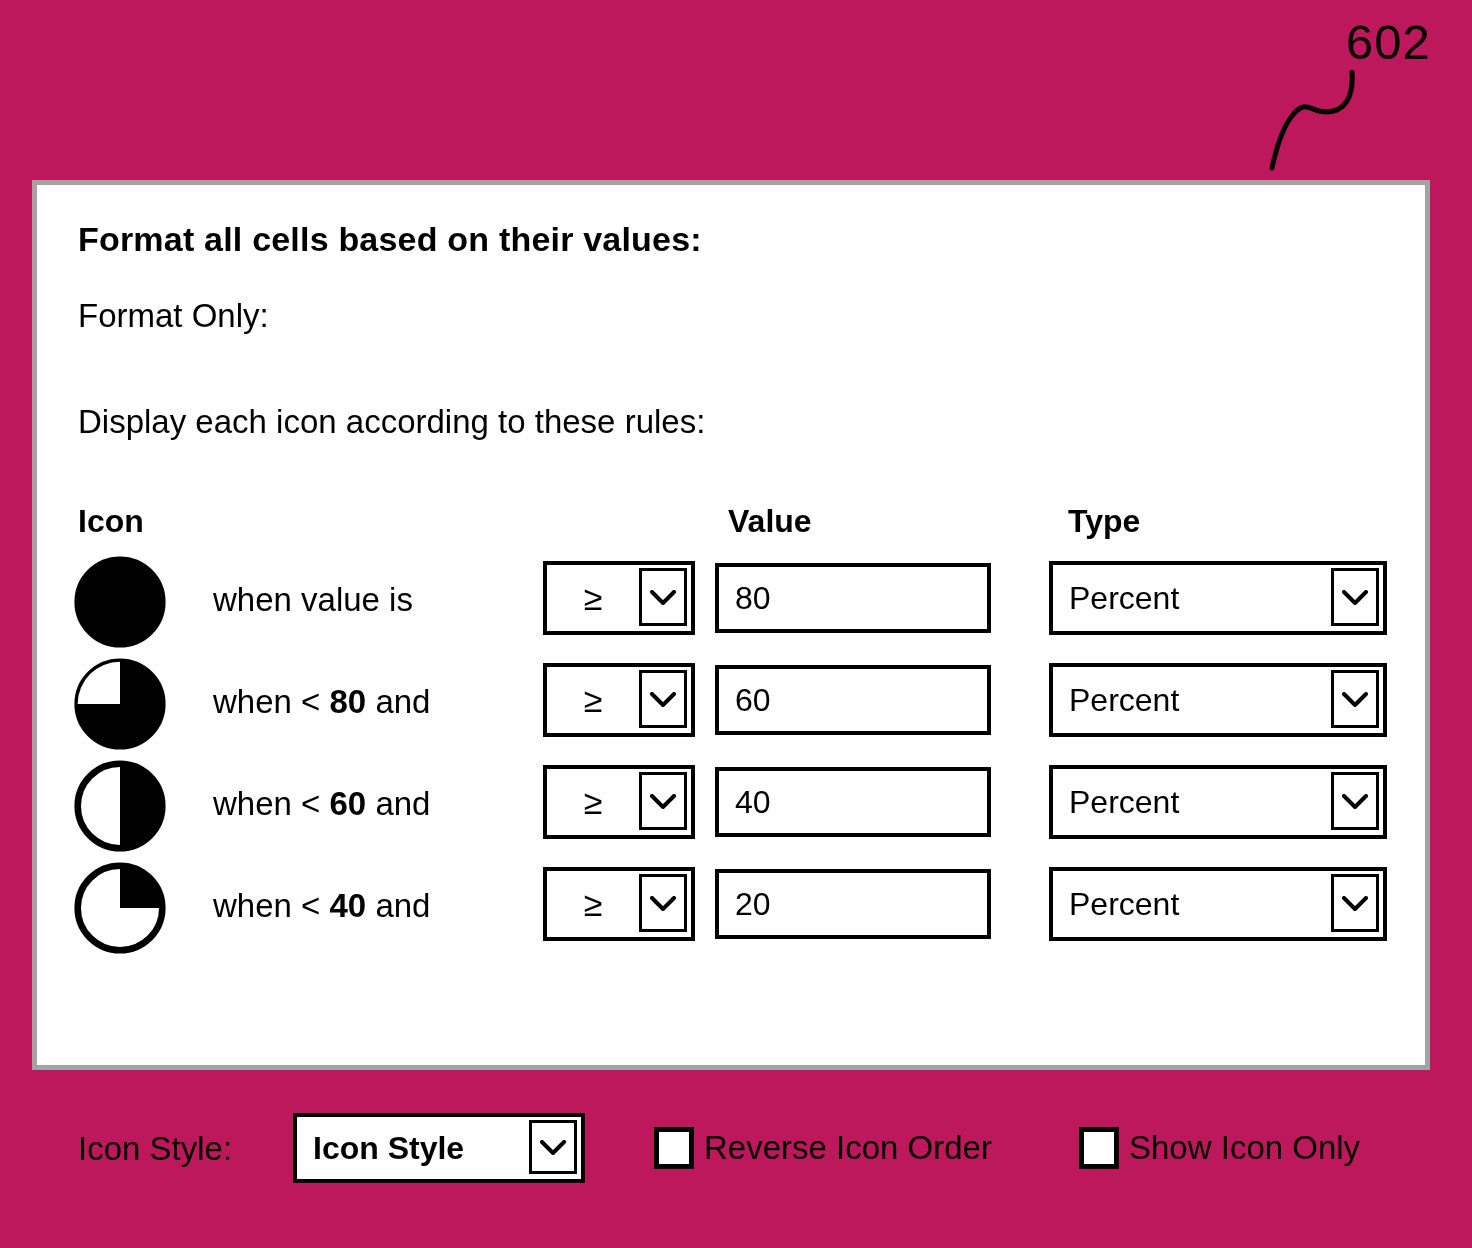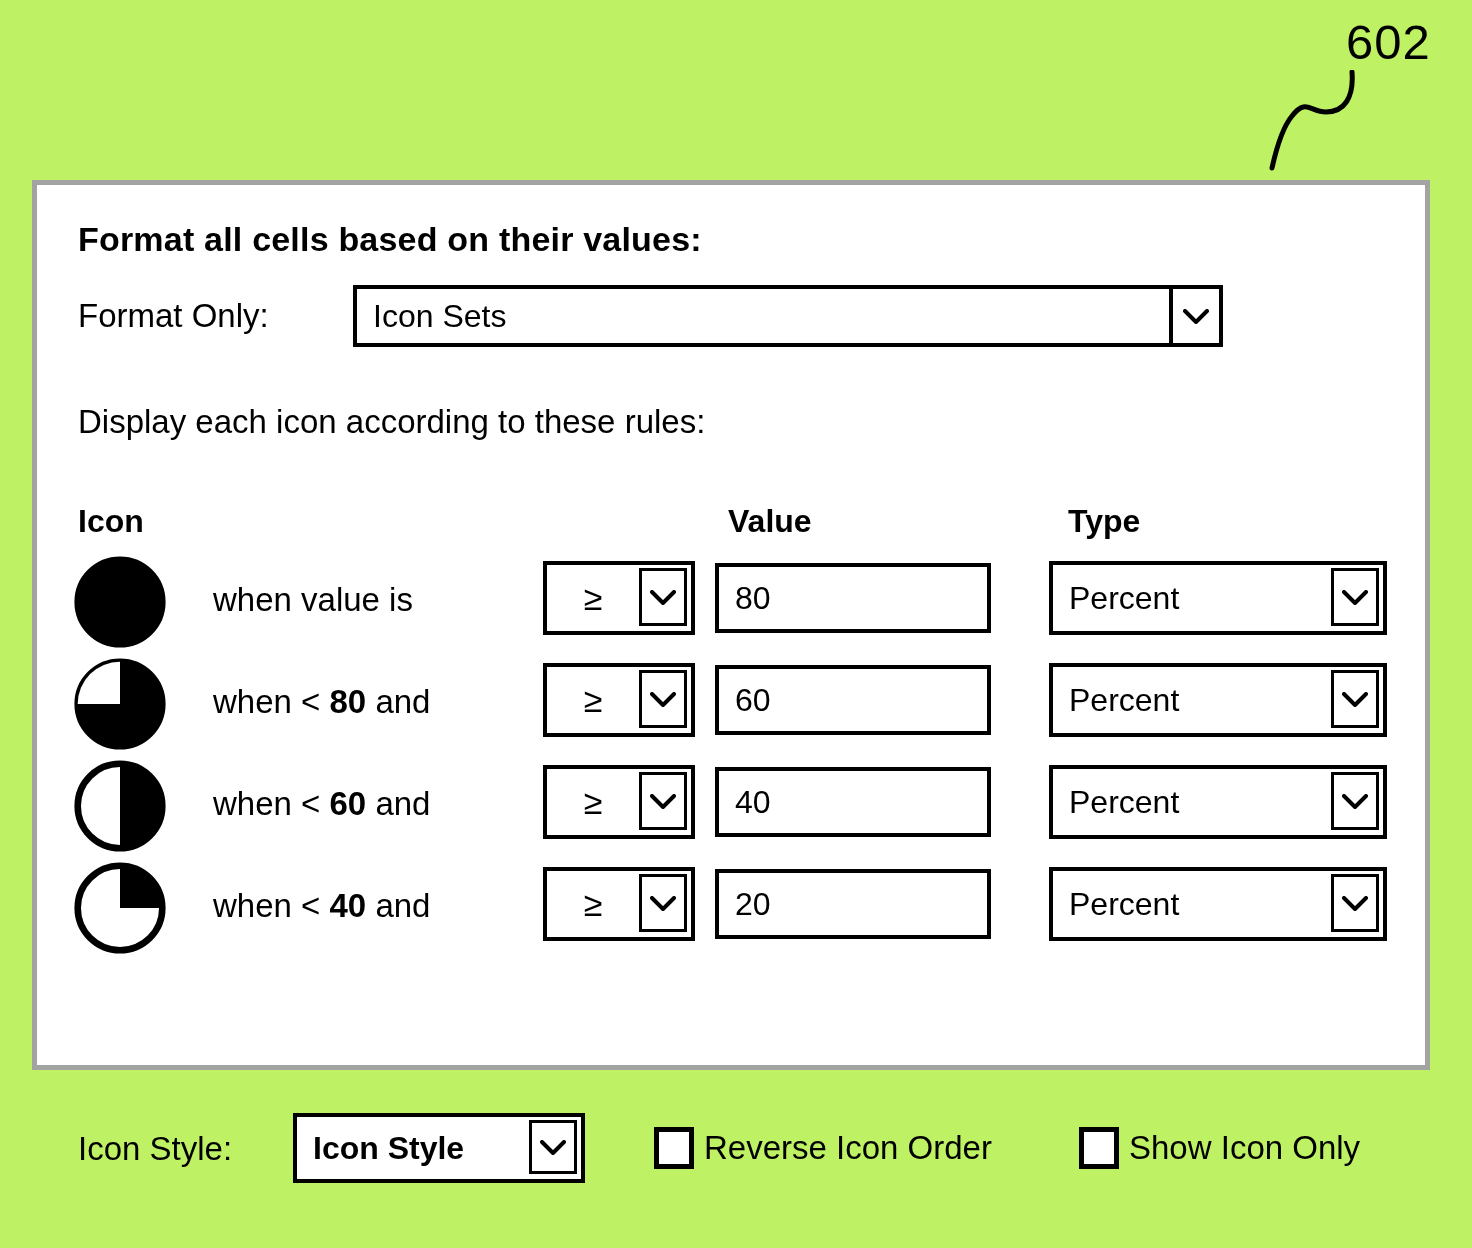--- a/index.html
+++ b/index.html
@@ -9,21 +9,21 @@
     background: #ffffff;
   }
   body {
     font-family: "Liberation Sans", sans-serif;
     color: #000000;
   }
   #stage {
     position: relative;
     width: 1472px;
     height: 1248px;
-    background: #bef264;
+    background: #be185d;
     overflow: hidden;
   }
 
   
   #ref-number {
     position: absolute;
     left: 1346px;
     top: 18px;
     font-size: 49px;
     letter-spacing: 1px;
@@ -241,28 +241,20 @@
   <svg id="leader-svg" viewBox="0 0 200 110" xmlns="http://www.w3.org/2000/svg">
     <path d="M112 2 C 114 28, 104 42, 86 42 C 70 42, 66 28, 52 46 C 42 58, 36 80, 32 98" fill="none" stroke="#000" stroke-width="5" stroke-linecap="round"></path>
   </svg>
 
   <div id="dialog">
 
     <div class="abs" id="title-text">Format all cells based on their values:</div>
 
     <div class="abs" id="format-style-label">Format Only:</div>
 
-    <div class="combo" id="format-style-combo">
-      <div class="combo-text">Icon Sets</div>
-      <div class="combo-arrow">
-        <svg class="chev" viewBox="0 0 26 15" xmlns="http://www.w3.org/2000/svg">
-          <path d="M2 2 L13 13 L24 2" fill="none" stroke="#000" stroke-width="4" stroke-linecap="round" stroke-linejoin="round"></path>
-        </svg>
-      </div>
-    </div>
 
     <div class="abs" id="rules-instruction">Display each icon according to these rules:</div>
 
     <div class="abs col-header" id="header-icon">Icon</div>
     <div class="abs col-header" id="header-value">Value</div>
     <div class="abs col-header" id="header-type">Type</div>
 
     <div class="rule-row" style="top:370px;">
       <div class="rule-icon">
         <svg class="pie-svg" viewBox="0 0 100 100" xmlns="http://www.w3.org/2000/svg">

